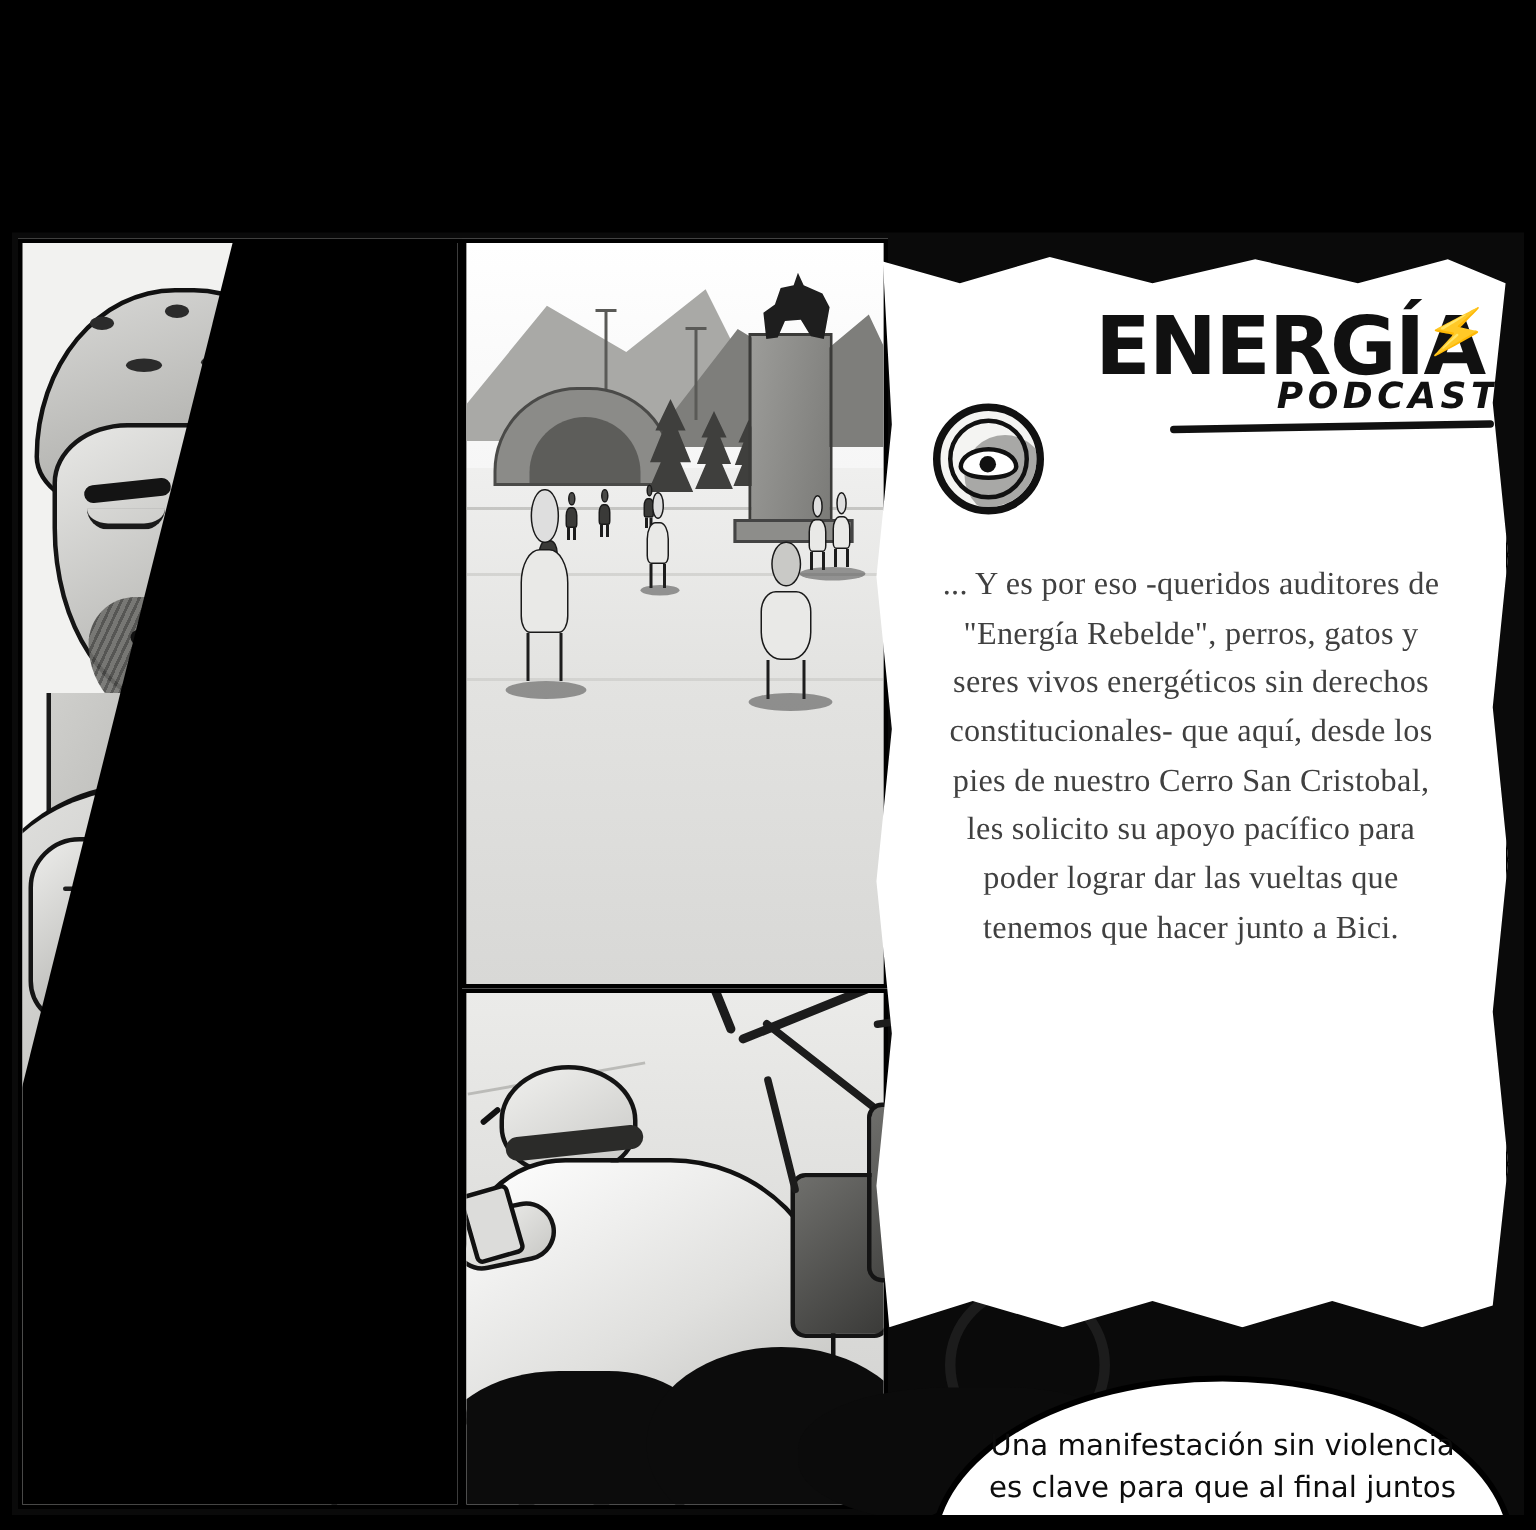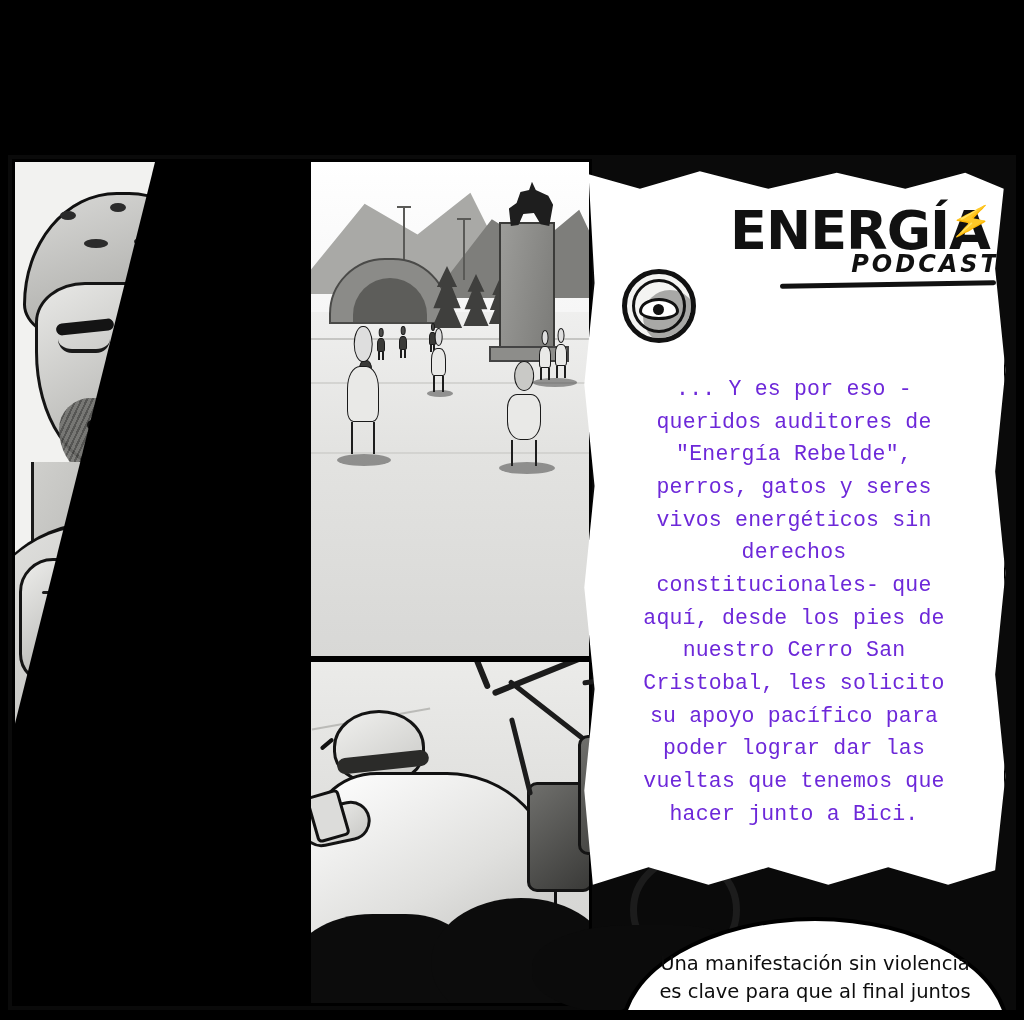--- a/index.html
+++ b/index.html
@@ -472,24 +472,24 @@
     transform: rotate(-1deg);
   }
   #logo-bolt {
     position: absolute;
     right: 18px; top: -4px;
     font-size: 34px;
     color: #111;
     transform: rotate(12deg);
   }
   #caption-text {
-    font-family: Liberation Mono, monospace;
+    font-family: Liberation Serif, serif;
     font-size: 21.5px;
     line-height: 1.52;
-    color: #6d28d9;
+    color: #404040;
     text-align: center;
     padding: 6px 10px 0 10px;
     letter-spacing: .2px;
   }
 
   
   #balloon {
     position: absolute;
     left: 612px; top: 762px;
     width: 390px; height: 232px;

